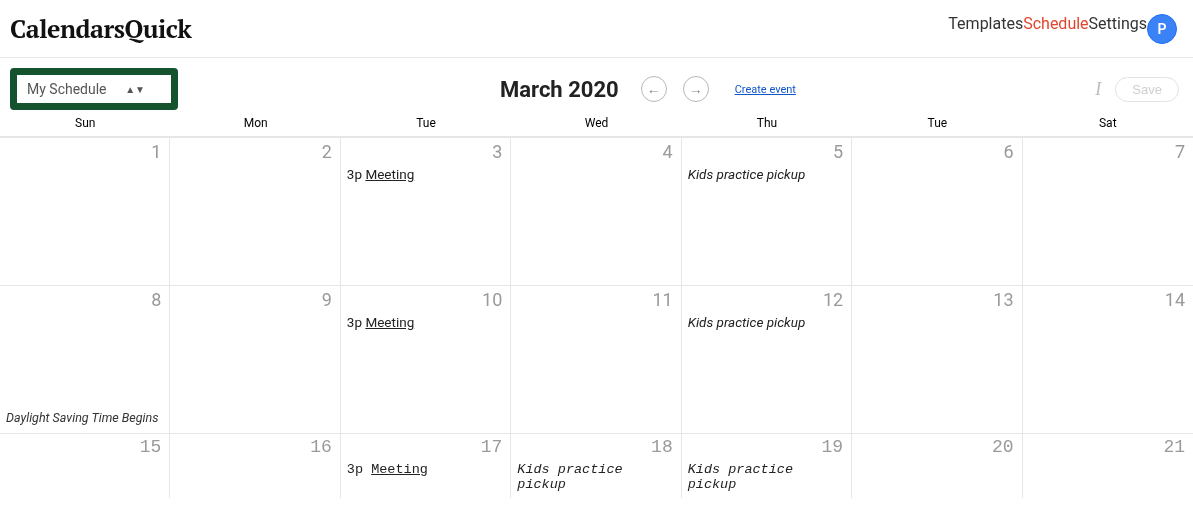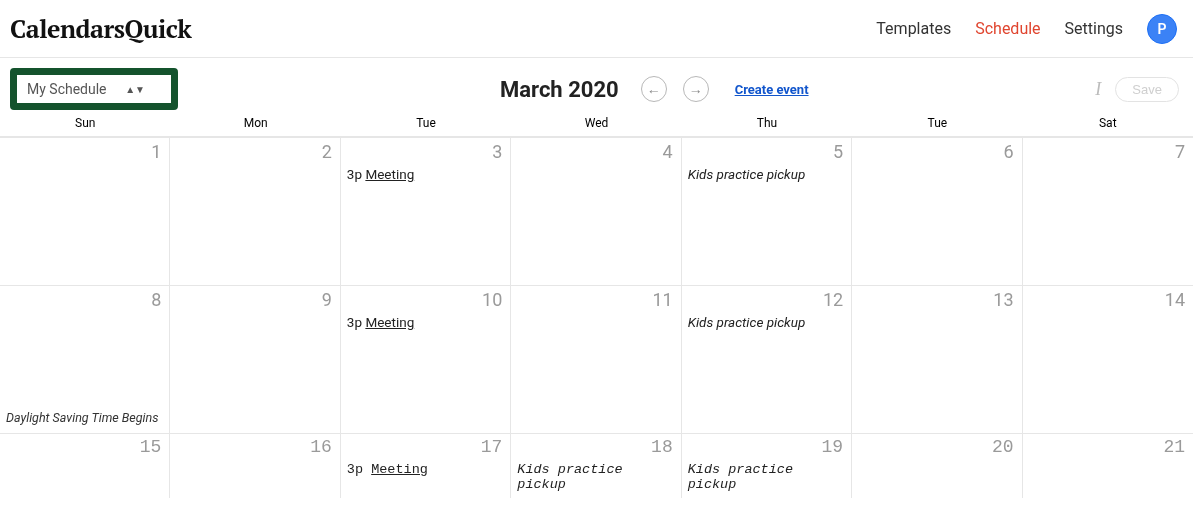--- a/index.html
+++ b/index.html
@@ -18,21 +18,21 @@
     padding: 12px 16px 12px 10px;
     border-bottom: 1px solid #e6e6e6;
   }
   .brand {
     font-weight: 700;
     font-size: 25px;
     letter-spacing: -0.5px;
     color: #111;
     font-family: "PT Serif", Georgia, "Times New Roman", serif;
   }
-  .topnav { display: flex; align-items: center; gap: 24px; }
+  .topnav { display: flex; }
   .navlink { font-size: 16px; color: #333; cursor: pointer; }
   .navlink.active { color: #e0452f; }
   .avatar {
     width: 30px; height: 30px; border-radius: 50%;
     background: #3b82f6;
     display: flex; align-items: center; justify-content: center;
     color: #fff; font-weight: 600; font-size: 14px;
     border: 1px solid #1d6ff5;
   }
   .toolbar {
@@ -62,21 +62,21 @@
     display: flex;
     align-items: center;
     gap: 16px;
   }
   .month-title { font-size: 22px; font-weight: 700; color: #222; margin-right: 6px; }
   .navbtn {
     width: 26px; height: 26px; border: 1px solid #b8b8b8; border-radius: 50%;
     background: #fff; display: flex; align-items: center; justify-content: center;
     color: #888; cursor: pointer; font-size: 14px;
   }
-  .create-link { color: #1155cc; text-decoration: underline; font-weight: 700; font-size: 13px; margin-left: 10px; cursor: pointer; }
+  .create-link { color: #1155cc; text-decoration: underline; font-weight: 400; font-size: 11px; margin-left: 10px; cursor: pointer; }
   .right-tools {
     position: absolute; right: 14px;
     display: flex; align-items: center; gap: 14px;
   }
   .italic-tool { font-style: italic; font-family: Georgia, serif; color: #bcbcbc; font-size: 18px; cursor: pointer; }
   .save-btn {
     border: 1px solid #e3e3e3; color: #cfcfcf;
     border-radius: 14px; padding: 4px 16px; font-size: 13px; background: #fff;
   }
   .dow-row {

